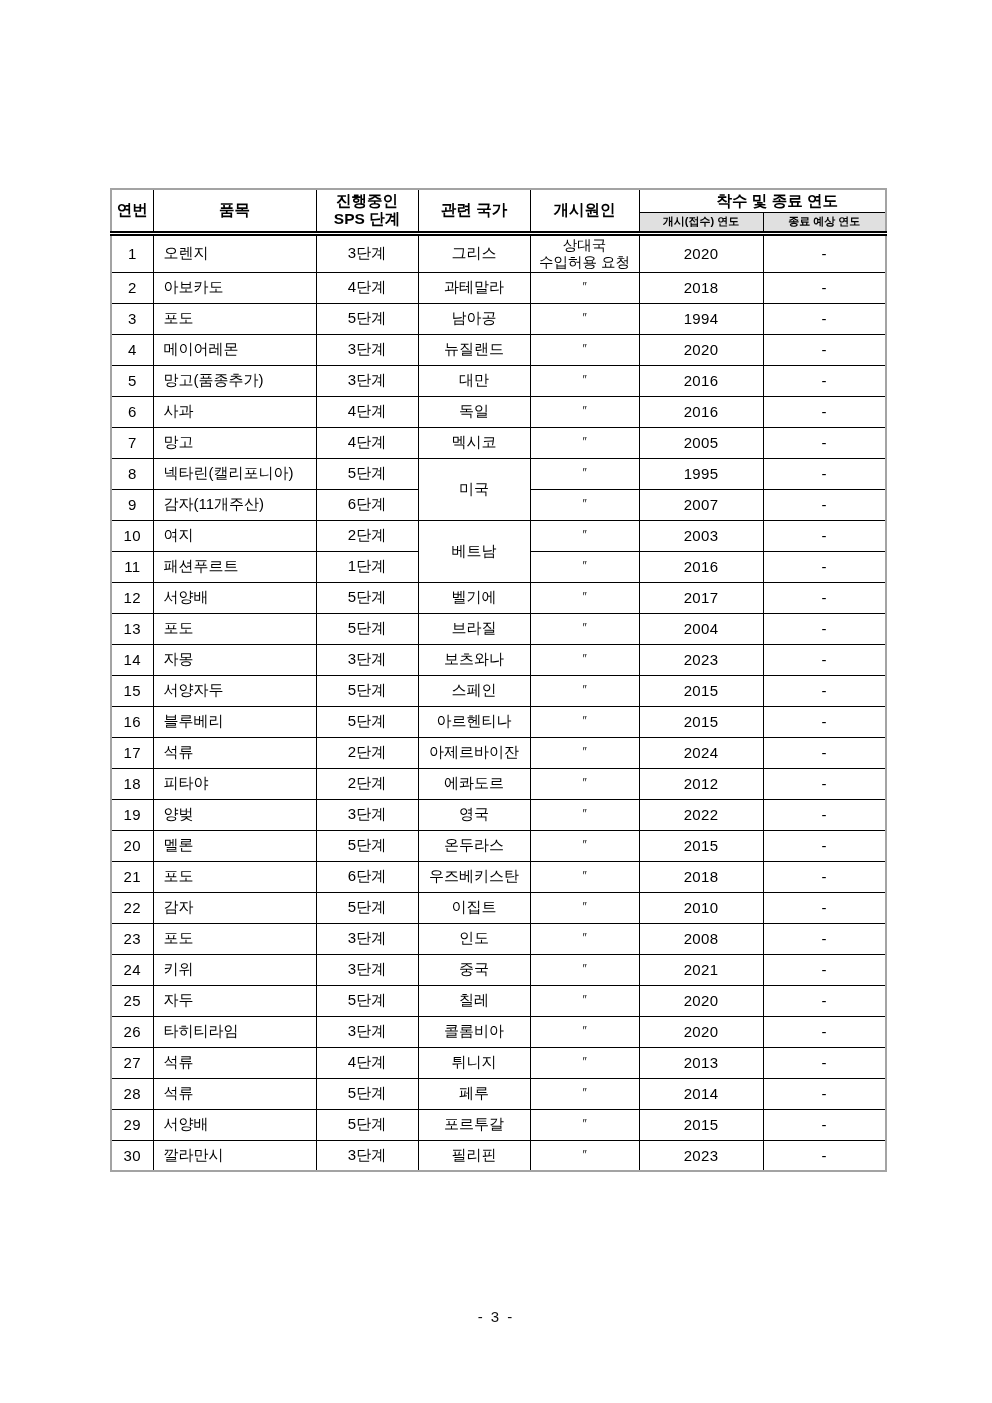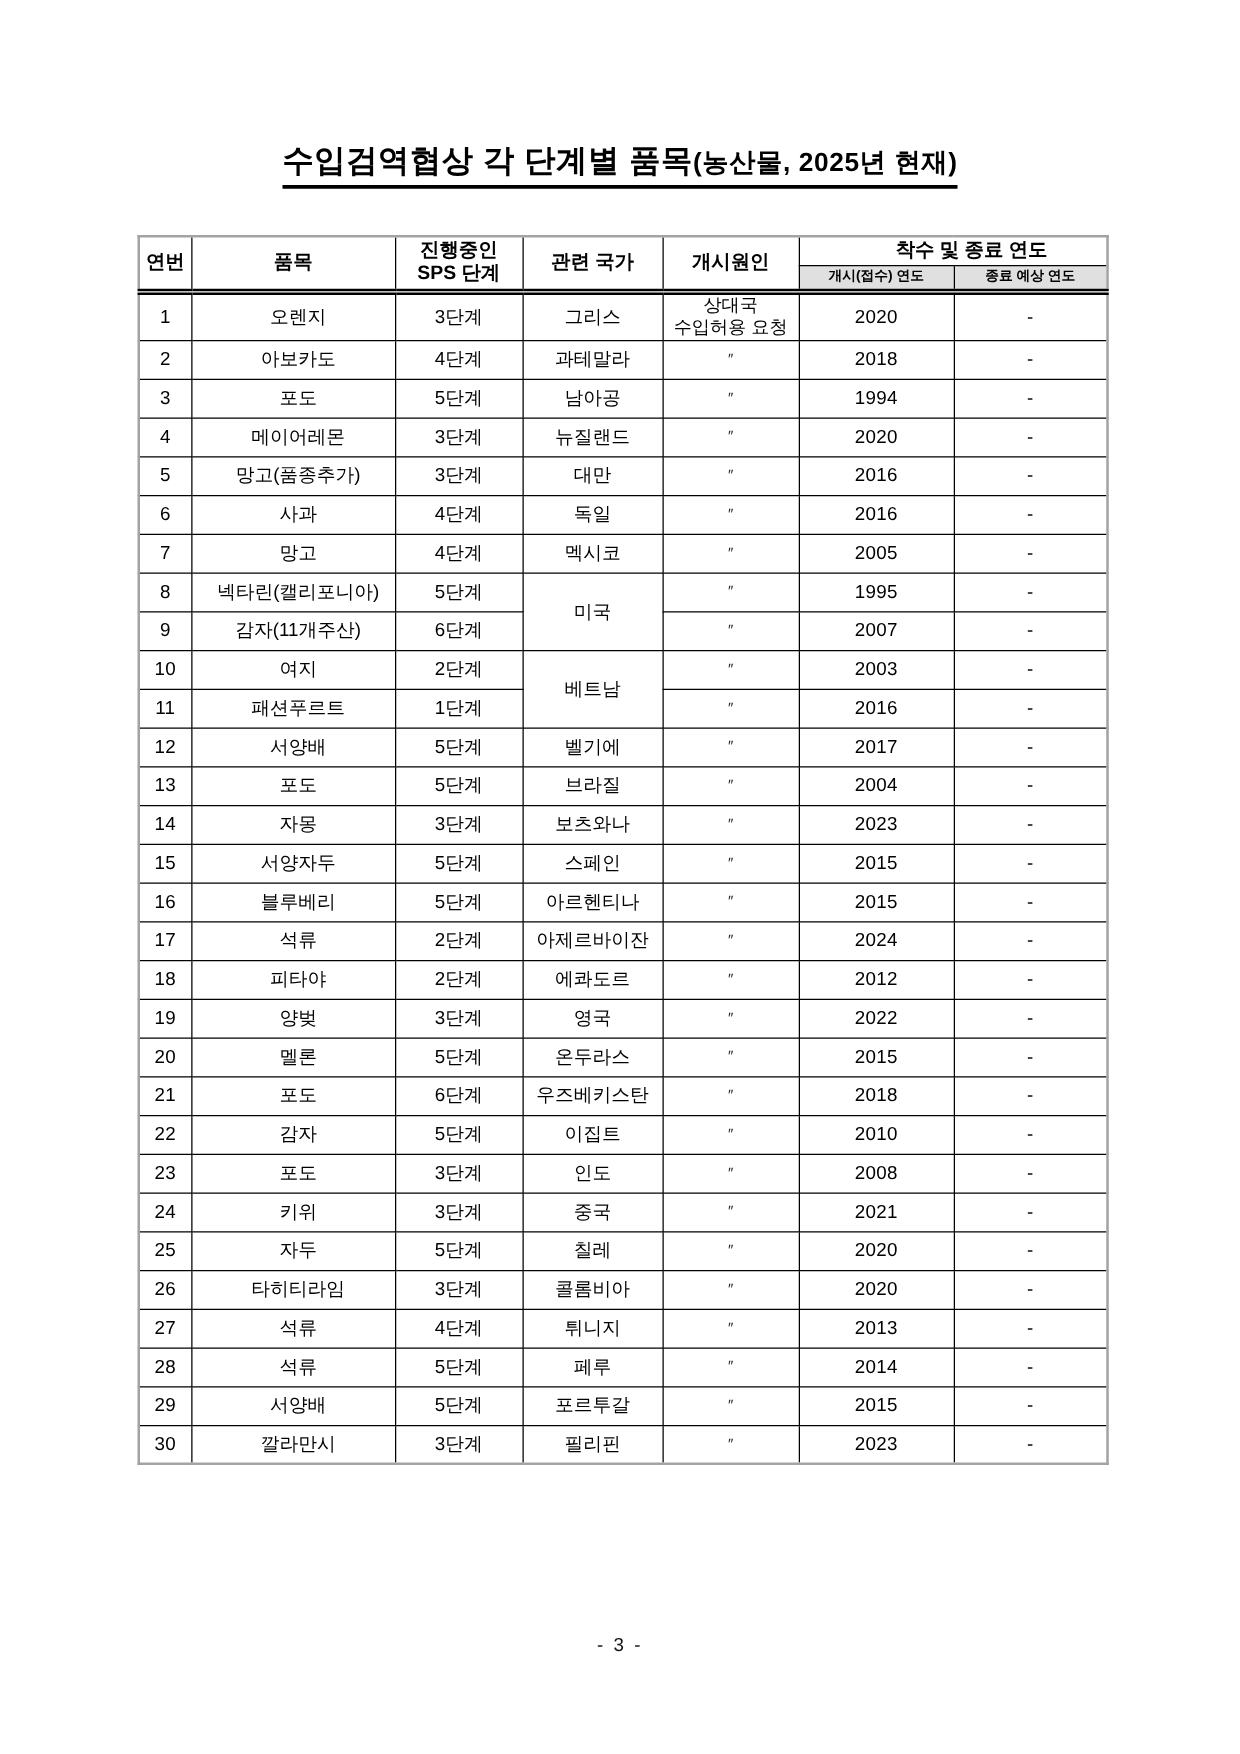--- a/index.html
+++ b/index.html
@@ -62,43 +62,40 @@
   }
   .neg-table thead tr.hdr-top th { height: 23px; }
   .neg-table thead tr.hdr-sub th { height: 21px; background: #e0e0e0; font-size: 11px; }
   .neg-table thead th.span2 { white-space: pre-line; }
   
   .neg-table thead th.hdr-bottom { border-bottom: 5px double #000; }
   .neg-table th.years-group { border-bottom: 1px solid #000; padding-left: 32px; }
 
   .neg-table tbody tr { height: 31px; }
   .neg-table tbody tr:first-child { height: 39px; }
-  .neg-table td.td-item { text-align: center; padding-left: 10px; }
+  .neg-table td.td-item { text-align: left; padding-left: 10px; }
   .neg-table td.td-cause { white-space: pre-line; line-height: 1.12; font-size: 14.5px; }
   .neg-table td.td-cause.ditto { font-size: 12px; color: #222; }
   .neg-table td.td-year, .neg-table td.td-no { letter-spacing: 0.3px; }
 
   
   .page-number {
     position: absolute;
     top: 1308px; left: 0; right: 0;
     text-align: center;
     font-size: 15px;
     letter-spacing: 2px;
     color: #111;
   }
 </style>
 </head>
 <body>
 
 <div class="page">
 
-  <div class="doc-title">
-    <span class="underline-wrap"><span class="title-main">수입검역협상 각 단계별 품목</span><span class="title-suffix">(농산물, 2025년 현재)</span></span>
-  </div>
 
   <table class="neg-table">
     <colgroup>
       <col class="c-no">
         <col class="c-item">
         <col class="c-stage">
         <col class="c-country">
       <col class="c-cause">
         <col class="c-start">
         <col class="c-end">

